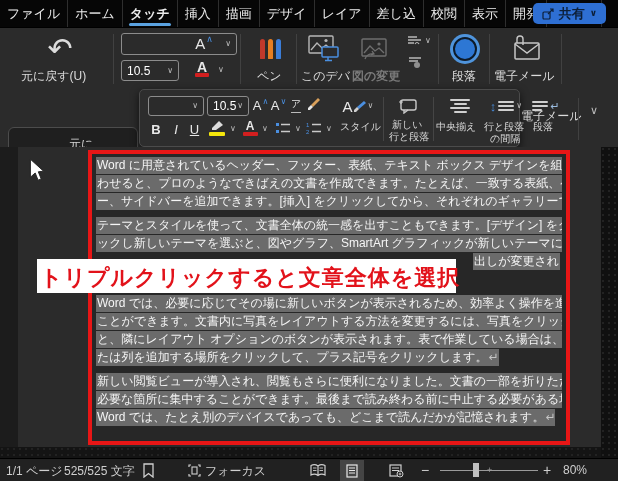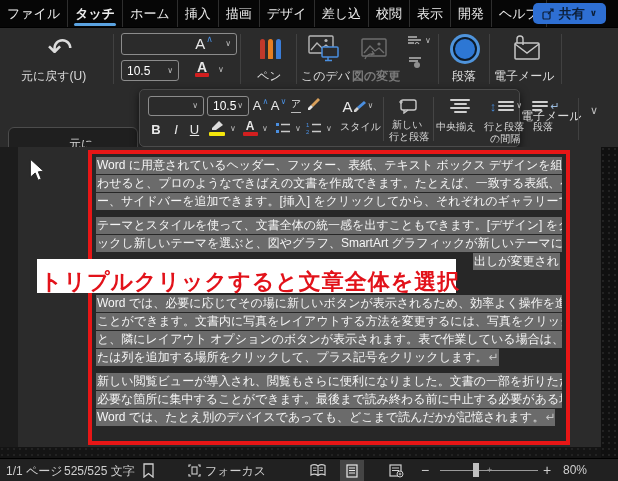--- a/index.html
+++ b/index.html
@@ -38,52 +38,55 @@
   .dots{background-image:radial-gradient(circle at 2px 2px,#222 1px,transparent 1px);background-size:6px 6px;}
   .leftstrip{position:absolute;left:0;top:0;width:18px;height:300px;background:#1c1c1c;}
   .page{position:absolute;left:18px;top:0;width:583px;height:300px;background:#2b2b2b;}
   .redbox{position:absolute;left:70px;top:3px;width:482px;height:295px;border:4px solid #e81616;background:#272727;overflow:hidden;}
   .lines{padding:3px 4px 0 4px;}
   .line{height:18px;line-height:17px;white-space:nowrap;font-size:12px;color:#f5f5f5;overflow:hidden;}
   .line.frag{text-align:right;padding-right:2px;}
   .hl{background:#6b6b6b;padding:2px 1px;}
   .pmark{color:#c4c4c4;background:#6b6b6b;padding:2px 0;}
   .pgap{height:6px;}
-  .banner{position:absolute;left:37px;top:259px;width:419px;height:34px;background:#ffffff;display:flex;align-items:flex-start;padding:8px 3px;font-size:22px;font-weight:bold;color:#e2121a;letter-spacing:1px;white-space:nowrap;z-index:6;}
+  .banner{position:absolute;left:37px;top:259px;width:419px;height:34px;background:#ffffff;display:flex;align-items:flex-end;padding:0 3px;font-size:22px;font-weight:bold;color:#e2121a;letter-spacing:1px;white-space:nowrap;z-index:6;}
 
   
   .statusbar{position:absolute;left:0;top:458px;width:618px;height:23px;background:#212121;border-top:1px solid #000;font-size:12px;color:#cfcfcf;}
   .st{position:absolute;top:4px;white-space:nowrap;}
   .viewbtn{position:absolute;top:1px;width:24px;height:21px;display:flex;align-items:center;justify-content:center;}
   .viewbtn.active{background:#454545;}
   svg{display:block;}
 </style>
 </head>
 <body>
 
 <div id="app">
 
   <div class="tabbar">
     <div class="tab">
         <span>ファイル</span>
       </div>
+    <div class="tab">
+        <span>ホーム</span>
+      </div>
     <div class="tab active">
         <span>タッチ</span>
       </div>
     <div class="tab">
-        <span>ホーム</span>
-      </div>
-    <div class="tab">
         <span>挿入</span>
       </div>
     <div class="tab">
         <span>描画</span>
       </div>
     <div class="tab">
         <span>デザイ</span>
+      </div>
+    <div class="tab">
+        <span>レイア</span>
       </div>
     <div class="tab">
         <span>差し込</span>
       </div>
     <div class="tab">
         <span>校閲</span>
       </div>
     <div class="tab">
         <span>表示</span>
       </div>

